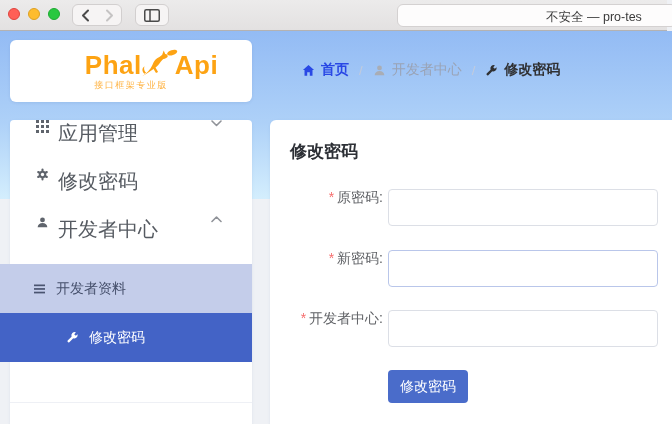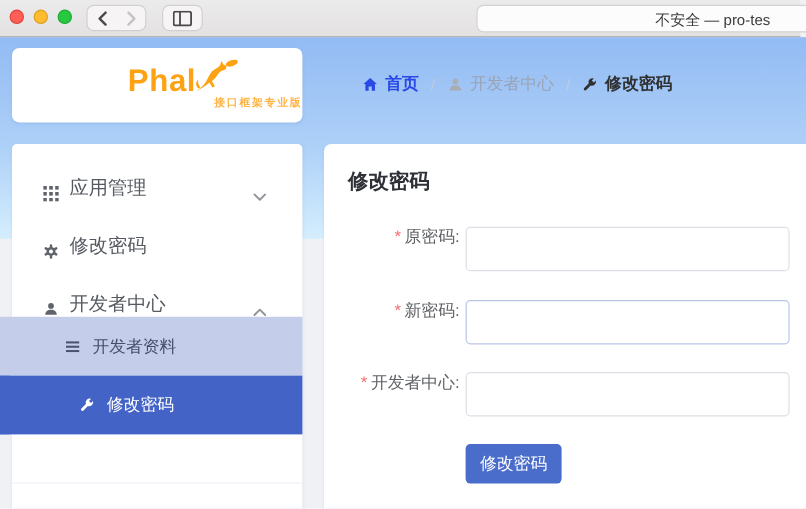--- a/index.html
+++ b/index.html
@@ -25,45 +25,45 @@
   .addresstext { position:absolute; left:148px; top:4px; font-size:12.5px; color:#3c3c3c; white-space:nowrap; }
 
   
   .blueband { position:absolute; left:0; top:31px; width:672px; height:168px;
               background:linear-gradient(180deg,#93bbf4 0%,#aed1f8 55%,#d4eefd 100%); }
 
   
   .logocard { position:absolute; left:10px; top:40px; width:242px; height:62px;
               background:#fff; border-radius:6px; text-align:center;
               box-shadow:0 1px 3px rgba(60,90,160,.12); }
-  .logoline { margin-top:7px; display:flex; align-items:flex-end; justify-content:center;padding-left:41px; }
+  .logoline { margin-top:7px; display:flex; align-items:center; justify-content:center;padding-left:41px; }
   .brandtxt { font-size:26px; font-weight:700; color:#fda313; letter-spacing:0.5px; }
   .dog { margin:0 -3px 4px -2px; }
-  .tagline { font-size:9px; color:#ffb445; letter-spacing:1.5px; margin-top:-4px; font-weight:700;text-align:right; }
+  .tagline { font-size:9px; color:#ffb445; letter-spacing:1.5px; margin-top:-4px; font-weight:400; }
 
   
   .breadcrumb { position:absolute; left:302px; top:61px; display:flex; align-items:center;
                 font-size:14px; gap:7px; }
   .bc-home { color:#2948e5; display:flex; align-items:center; gap:6px; font-weight:700; }
   .bc-sep { color:#c3cbdb; font-size:13px; padding:0 3px; }
   .bc-mid { color:#9aa3b5; display:flex; align-items:center; gap:6px; }
   .bc-cur { color:#303133; font-weight:700; display:flex; align-items:center; gap:6px; }
 
   
   .sidecard { position:absolute; left:10px; top:120px; width:242px; height:304px;
               background:#fff; border-radius:4px 4px 0 0;
               box-shadow:0 1px 3px rgba(60,90,160,.10); }
   .mrow { position:absolute; left:10px; width:242px; height:48px; display:flex;
-          align-items:flex-end; padding-left:26px; gap:9px; font-size:16px; color:#555a61;
+          align-items:flex-start; padding-left:26px; gap:9px; font-size:20px; color:#555a61;
           cursor:pointer; }
   .mrow .chev { position:absolute; right:30px; color:#909399; }
   .row1 { top:120px; } .row2 { top:168px; } .row3 { top:216px; }
   .subrow { position:absolute; left:0; width:252px; display:flex; align-items:center;
             font-size:14px; cursor:pointer; }
-  .subrow1 { top:264px; height:49px; background:#c4cdea; color:#454f6b; padding-left:55px; gap:10px; }
+  .subrow1 { top:264px; height:49px; background:#c4cdea; color:#454f6b; padding-left:34px; gap:10px; }
   .subrow2 { top:313px; height:49px; background:#4363c6; color:#ffffff; padding-left:66px; gap:10px; }
   .activestrip { position:absolute; left:0; top:313px; width:8px; height:49px; background:#6b9ff2; }
   .sidedivider { position:absolute; left:10px; top:402px; width:242px; height:1px; background:#eef0f5; }
 
   
   .maincard { position:absolute; left:270px; top:120px; width:402px; height:304px;
               background:#fff; border-radius:6px 0 0 0;
               box-shadow:0 1px 3px rgba(60,90,160,.10); }
   .pagetitle { position:absolute; left:20px; top:20px; font-size:17px; font-weight:700; color:#2d3036; }
   .formrow { position:absolute; left:0; width:402px; }
@@ -120,20 +120,21 @@
     <div class="logoline">
       <span class="brandtxt">Phal</span>
       <svg class="dog" width="38" height="32" viewBox="0 0 40 34">
         <g fill="#fda313">
           <ellipse cx="34" cy="6" rx="5.6" ry="2.7" transform="rotate(-18 34 6)"></ellipse>
           <path d="M2 31 C7 28 11 24 13 19 C14.4 16 15.5 13.8 18 12 C20 10.5 21.8 10 23.4 8.2 L25 3.8 L26.6 7.4 C28.6 7.4 29.7 9 29.1 10.7 C27.3 12.8 25 12.2 23.4 13.8 C21 16.2 20.2 19 17 21.3 C13 24.2 8 28 2 31 Z"></path>
           <path d="M15.5 20.5 L19 26.5 L16.8 27.6 L13.6 22.2 Z"></path>
           <path d="M4.5 28.5 C2 26 1.5 23 4.5 20.5 C3.6 23.4 4.5 25.6 6.3 27.4 Z"></path>
         </g>
       </svg>
+      <span class="brandtxt">Api</span>
     </div>
     <div class="tagline">接口框架专业版</div>
   </div>
 
   <div class="breadcrumb">
     <span class="bc-home">
       <svg width="13" height="13" viewBox="0 0 14 14">
         <path d="M7 1 L13 6.4 H11.3 V12.6 H8.4 V8.8 H5.6 V12.6 H2.7 V6.4 H1 Z" fill="#2948e5"></path>
       </svg>
       <span>首页</span>

